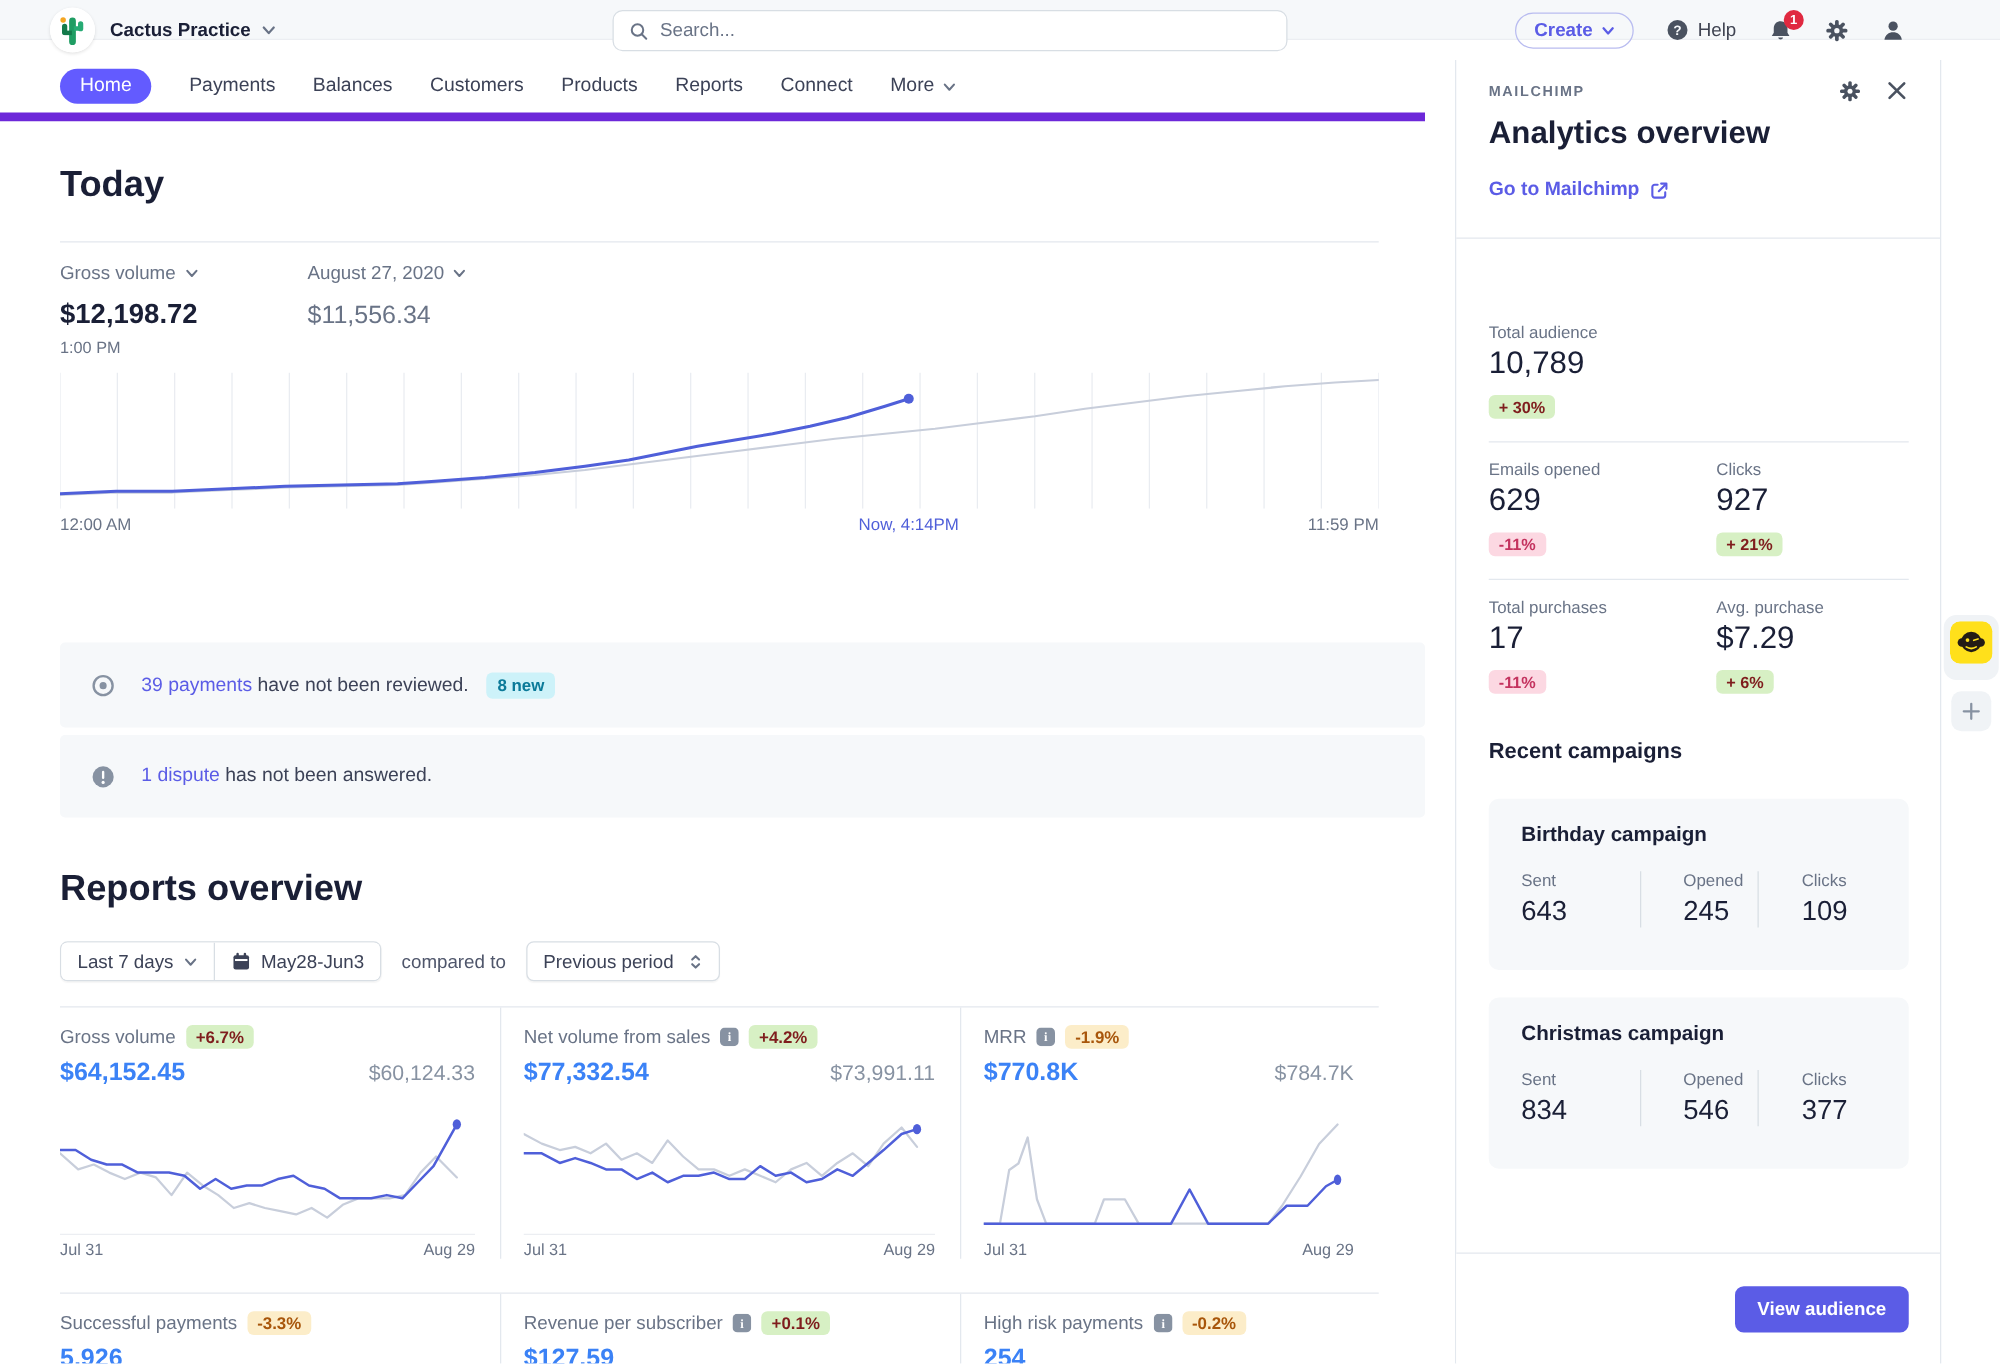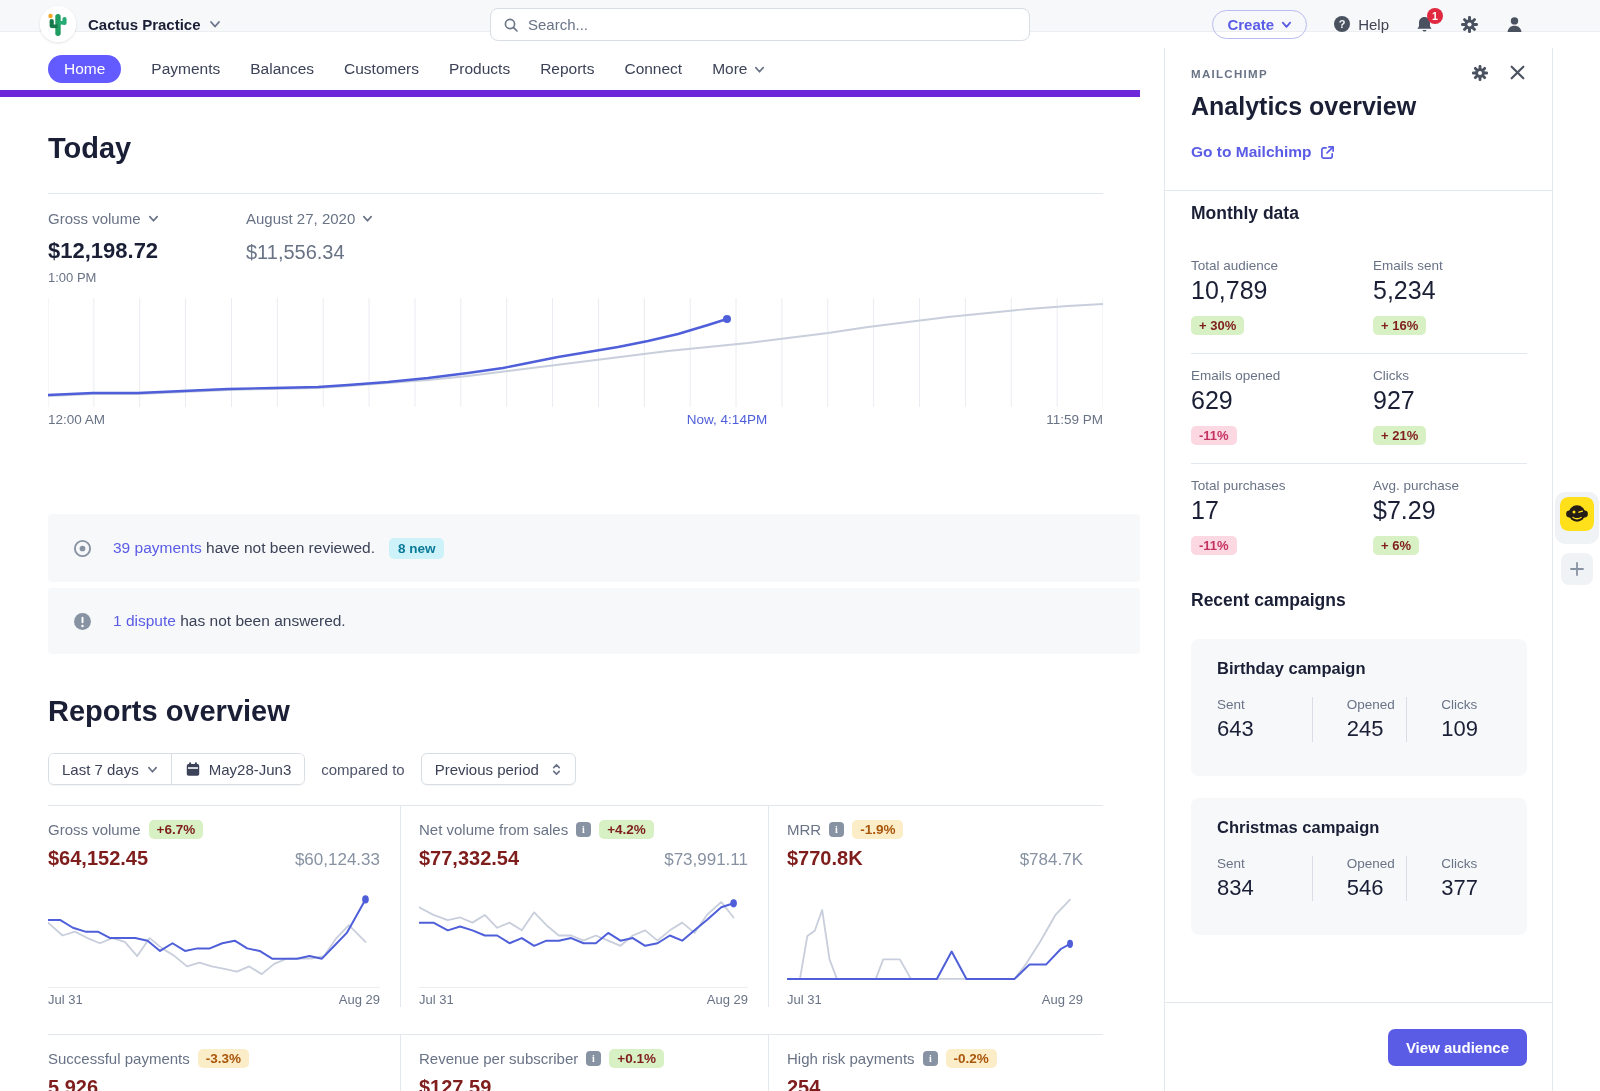--- a/index.html
+++ b/index.html
@@ -58,21 +58,21 @@
   .mgrid{ position:absolute; left:48px; top:805px; width:1055px; display:grid; grid-template-columns:352px 368px 335px; border-top:1px solid #e3e8ee;}
   .mgrid2{ position:absolute; left:48px; top:1034px; width:1055px; display:grid; grid-template-columns:352px 368px 335px; border-top:1px solid #e3e8ee; height:57px; overflow:hidden;}
   .mcell{ padding:14px 20px 0 0; }
   .mcell + .mcell{ border-left:1px solid #e3e8ee; padding-left:18px; }
   .mcell-head{ display:flex; align-items:center; gap:8px; font-size:15px; color:#697386;}
   .badge{ font-size:13.5px; font-weight:600; border-radius:5px; padding:2px 8px; }
   .badge-green{ background:#d7f0c4; color:#7f1d1d; }
   .badge-orange{ background:#fcedc9; color:#a8560b; }
   .badge-pink{ background:#fcd8e2; color:#c4335f; }
   .mcell-values{ display:flex; justify-content:space-between; align-items:baseline; margin-top:8px;}
-  .mval{ font-size:20px; font-weight:600; color:#7f1d1d;}
+  .mval{ font-size:20px; font-weight:600; color:#3b82f6;}
   .mcomp{ font-size:17px; color:#8792a2; }
   .spark-wrap{ margin-top:14px; height:104px; }
   .spark-base{ border-bottom:1px solid #eceef2; }
   .spark{ width:100%; height:100%; display:block; }
   .spark-axis{ display:flex; justify-content:space-between; font-size:13px; color:#697386; margin-top:4px;}
 
   
   .panel{ position:absolute; left:1164px; top:48px; width:388px; height:1043px; background:#fff; border-left:1px solid #e3e8ee;}
   .p-abs{ position:absolute; left:26px; width:336px; }
   .p-source{ top:20px; font-size:11.5px; font-weight:700; letter-spacing:1.3px; color:#697386;}
@@ -457,32 +457,26 @@
     <a class="p-abs p-link">
       <span>Go to Mailchimp</span>
       <svg width="15" height="15" viewBox="0 0 16 16">
         <path d="M13 9.5V12a2 2 0 0 1-2 2H4a2 2 0 0 1-2-2V5a2 2 0 0 1 2-2h2.5" fill="none" stroke="currentColor" stroke-width="1.8" stroke-linecap="round"></path>
         <polyline points="9.5,2 14,2 14,6.5" fill="none" stroke="currentColor" stroke-width="1.8" stroke-linecap="round" stroke-linejoin="round"></polyline>
         <line x1="7.5" y1="8.5" x2="13.5" y2="2.5" stroke="currentColor" stroke-width="1.8" stroke-linecap="round"></line>
       </svg>
     </a>
     <div class="p-div" style="top:142px;"></div>
 
-    <h3 class="p-abs p-h2" style="top:155px;">Monthly data</h3>
 
     <div class="p-abs metric-grid" style="top:210px;">
       <div class="metric">
         <label>Total audience</label>
         <span class="num">10,789</span>
         <span class="badge badge-green">+ 30%</span>
-      </div>
-      <div class="metric">
-        <label>Emails sent</label>
-        <span class="num">5,234</span>
-        <span class="badge badge-green">+ 16%</span>
       </div>
     </div>
     <div class="p-div-in" style="top:305px;"></div>
 
     <div class="p-abs metric-grid" style="top:320px;">
       <div class="metric">
         <label>Emails opened</label>
         <span class="num">629</span>
         <span class="badge badge-pink">-11%</span>
       </div>

